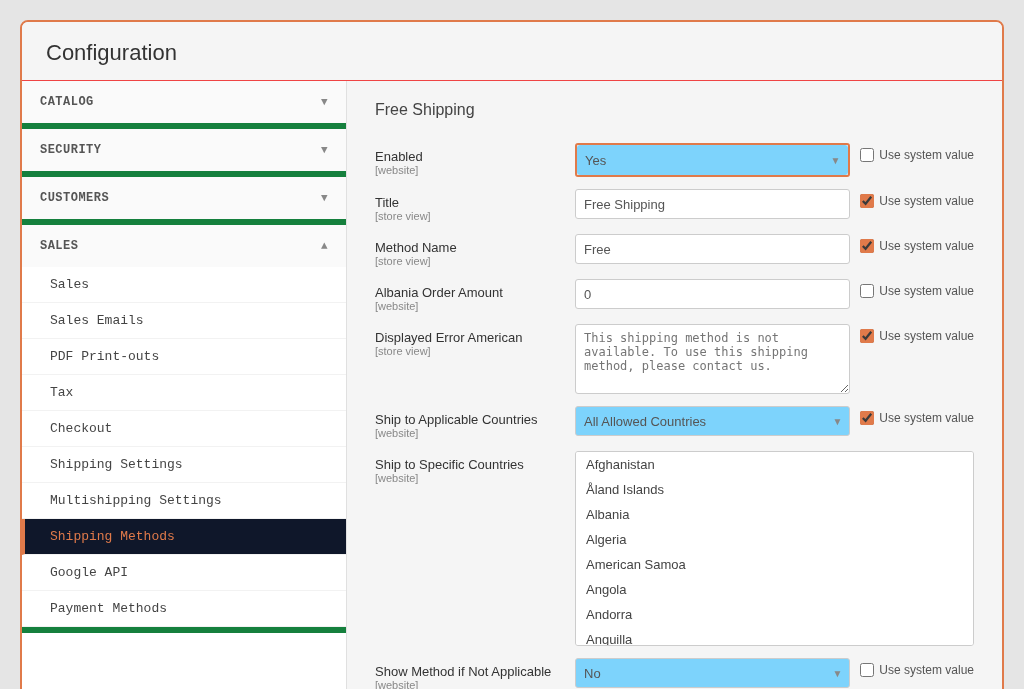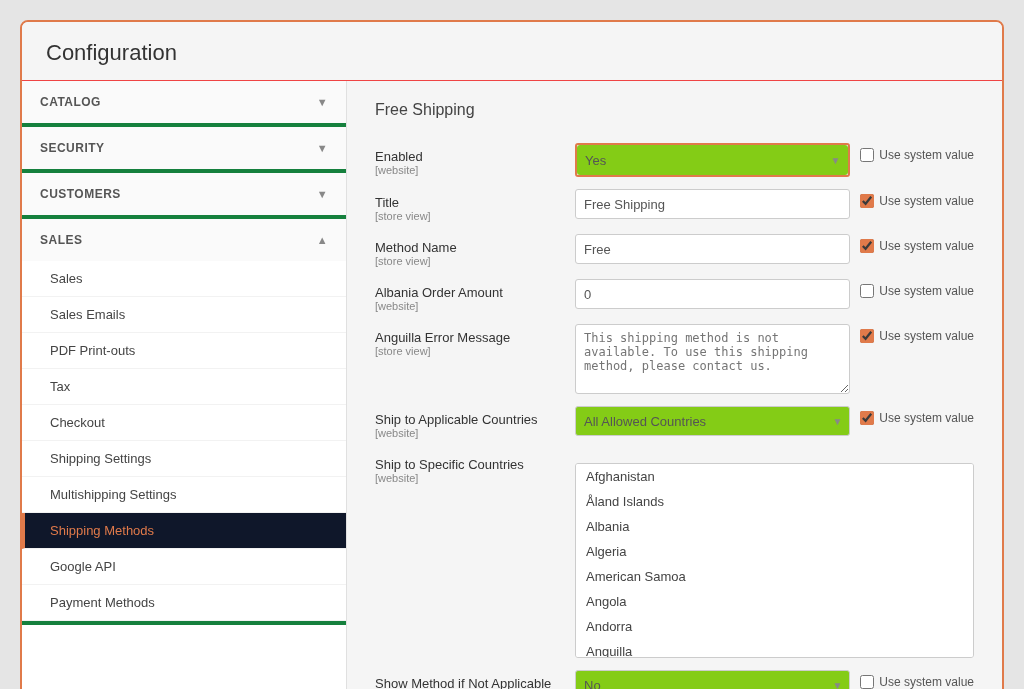--- a/index.html
+++ b/index.html
@@ -36,21 +36,22 @@
       flex: 1;
     }
     
     .sidebar {
       width: 325px;
       min-width: 325px;
       background: #fff;
       border-right: 1px solid #e0e0e0;
     }
     .sidebar-section {
-      border-bottom: 4px solid #15803d;
+      border-bottom: 6px solid #15803d;
+      font-family: Liberation Mono, monospace;
     }
     .sidebar-section-header {
       display: flex;
       justify-content: space-between;
       align-items: center;
       padding: 14px 18px;
       cursor: pointer;
       background: #fafafa;
       font-size: 12px;
       font-weight: 600;
@@ -135,21 +136,21 @@
     .select-wrapper.highlighted {
       border: 2px solid #e07a4a;
       border-radius: 3px;
     }
     .select-wrapper select {
       width: 100%;
       height: 30px;
       padding: 4px 44px 4px 8px;
       border: 1px solid #ccc;
       border-radius: 3px;
-      background: #84cc16;
+      background: #7dd3fc;
       font-size: 13px;
       color: #555;
       outline: none;
       appearance: none;
       -webkit-appearance: none;
       cursor: pointer;
     }
     .select-wrapper.highlighted select {
       border: none;
     }
@@ -175,21 +176,20 @@
       outline: none;
     }
     .form-listbox {
       flex: 1;
       border: 1px solid #ccc;
       border-radius: 3px;
       background: #fff;
       height: 195px;
       overflow-y: scroll;
       position: relative;
-      margin-top: 12px;
     }
     .listbox-item {
       padding: 5px 10px;
       font-size: 13px;
       color: #444;
       cursor: pointer;
     }
     .use-system-value {
       display: flex;
       align-items: flex-start;
@@ -301,21 +301,21 @@
           <div class="form-input-cell">
             <input type="text" class="form-control" value="0" style="">
             <label class="use-system-value">
               <input type="checkbox" style="">
               <span>Use system value</span>
             </label>
           </div>
         </div>
         <div class="form-row">
           <div class="form-label-cell">
-            <span class="form-label-main">Anguilla Error Message</span>
+            <span class="form-label-main">Displayed Error American</span>
             <span class="form-label-sub">[store view]</span>
           </div>
           <div class="form-input-cell">
             <textarea class="form-textarea" placeholder="This shipping method is not available. To use this shipping method, please contact us." style=""></textarea>
             <label class="use-system-value">
               <input type="checkbox" checked="" style="">
               <span>Use system value</span>
             </label>
           </div>
         </div>

